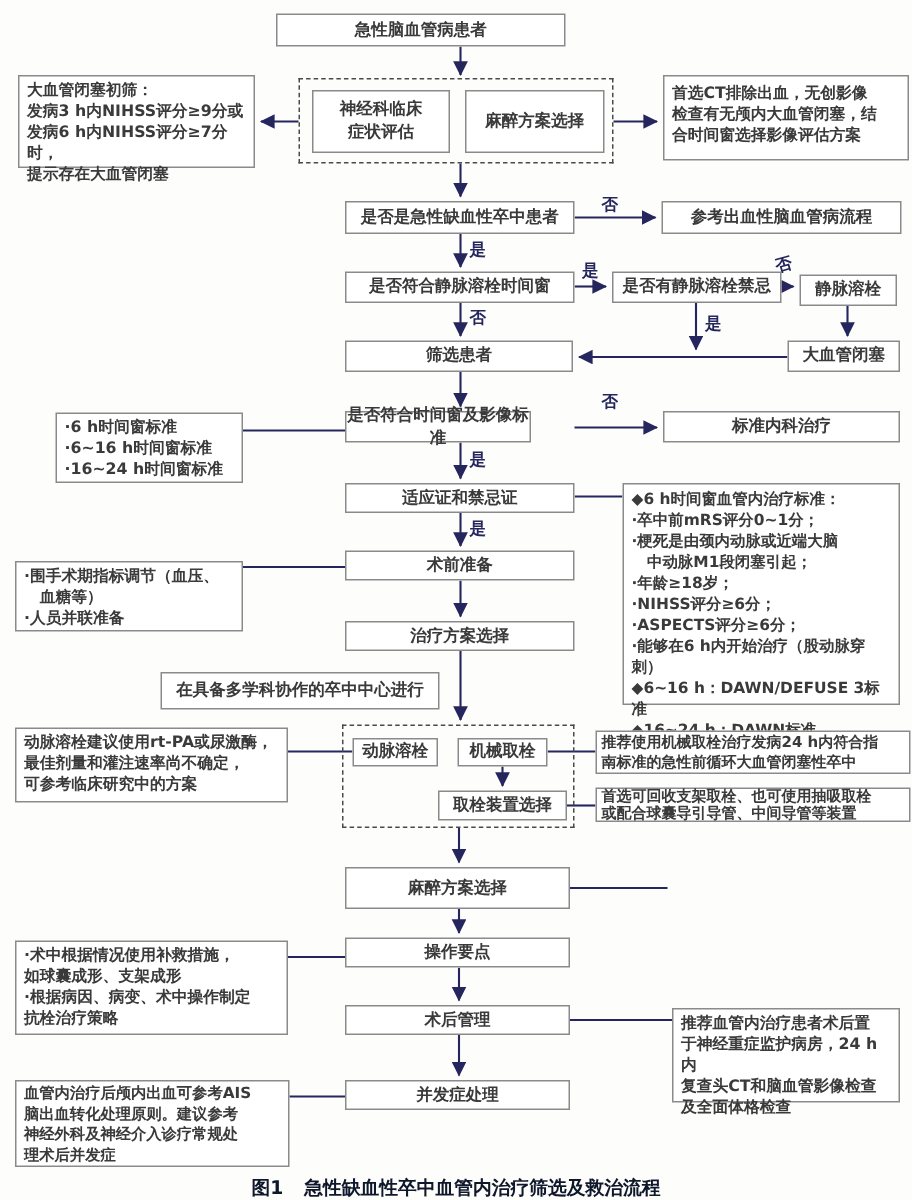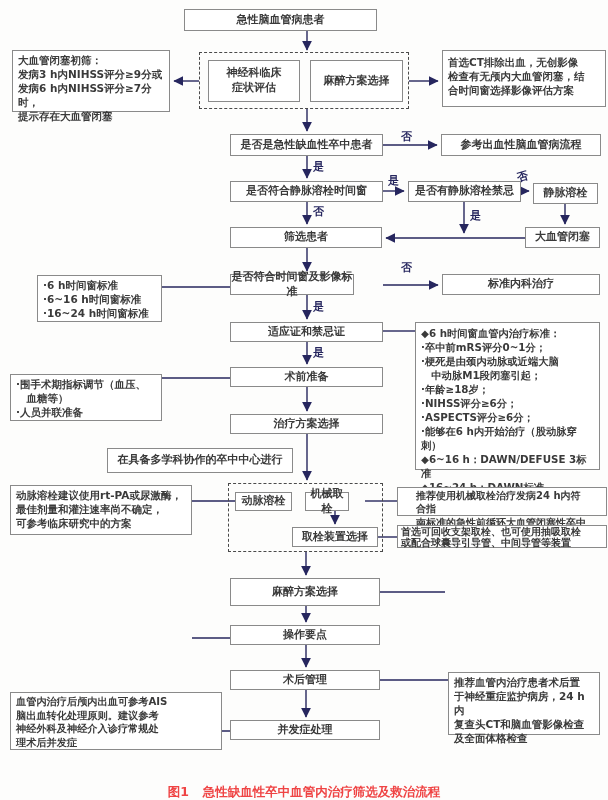--- a/index.html
+++ b/index.html
@@ -20,21 +20,21 @@
   .dashedbox{
     position:absolute;z-index:1;background:transparent;
     border:1.6px dashed #4a4a4a;box-sizing:border-box;
   }
   .elabel{
     position:absolute;z-index:3;font-size:11px;font-weight:700;
     color:#26265e;line-height:1;
   }
   .caption{
     position:absolute;z-index:2;left:0;width:608px;text-align:center;
-    font-size:12.5px;font-weight:700;color:#ef4444;
+    font-size:12.5px;font-weight:700;color:#0f172a;
   }
   .caption .gap{display:inline-block;width:14px;}
 </style>
 </head>
 <body>
 
 <div id="canvas">
 
   <svg class="connectors" width="608" height="800">
     <defs>
@@ -119,39 +119,43 @@
 ◆6~16 h：DAWN/DEFUSE 3标准
 ◆16~24 h：DAWN标准</div>
   <div class="node center" style="left:230px;top:367px;width:153px;height:20px;">术前准备</div>
   <div class="node note" style="left:10px;top:374px;width:152px;height:47px;">·围手术期指标调节（血压、
 　血糖等）
 ·人员并联准备</div>
   <div class="node center" style="left:230px;top:414px;width:153px;height:20px;">治疗方案选择</div>
   <div class="node center" style="left:107px;top:448px;width:186px;height:25px;">在具备多学科协作的卒中中心进行</div>
 
   <div class="node center" style="left:235px;top:492px;width:57px;height:19px;">动脉溶栓</div>
-  <div class="node center" style="left:305px;top:492px;width:44px;height:19px;">机械取栓</div>
+  <div class="node center" style="left:305px;top:492px;width:60px;height:19px;">机械取栓</div>
   <div class="node center" style="left:292px;top:527px;width:86px;height:20px;">取栓装置选择</div>
   <div class="node note" style="left:10px;top:485px;width:182px;height:50px;">动脉溶栓建议使用rt-PA或尿激酶，
 最佳剂量和灌注速率尚不确定，
 可参考临床研究中的方案</div>
-  <div class="node note" style="left:397px;top:487px;width:210px;height:29px;padding:1px 18px;font-size:10px;">推荐使用机械取栓治疗发病24 h内符合指
+  <div class="node note" style="left:397px;top:487px;width:210px;height:29px;padding:1px 3px;font-size:10px;">推荐使用机械取栓治疗发病24 h内符合指
 南标准的急性前循环大血管闭塞性卒中</div>
   <div class="node note" style="left:397px;top:525px;width:210px;height:23px;padding:0 3px;font-size:10px;line-height:1.12;">首选可回收支架取栓、也可使用抽吸取栓
 或配合球囊导引导管、中间导管等装置</div>
 
   <div class="node center" style="left:230px;top:578px;width:150px;height:28px;">麻醉方案选择</div>
   <div class="node center" style="left:230px;top:625px;width:150px;height:20px;">操作要点</div>
+  <div class="node note" style="left:10px;top:627px;width:182px;height:63px;">·术中根据情况使用补救措施，
+如球囊成形、支架成形
+·根据病因、病变、术中操作制定
+抗栓治疗策略</div>
   <div class="node center" style="left:230px;top:670px;width:150px;height:20px;">术后管理</div>
   <div class="node note" style="left:448px;top:672px;width:152px;height:63px;">推荐血管内治疗患者术后置
 于神经重症监护病房，24 h内
 复查头CT和脑血管影像检查
 及全面体格检查</div>
   <div class="node center" style="left:230px;top:720px;width:150px;height:20px;">并发症处理</div>
-  <div class="node note" style="left:10px;top:692px;width:212px;height:58px;padding:2px 5px;font-size:10.2px;">血管内治疗后颅内出血可参考AIS
+  <div class="node note" style="left:10px;top:720px;width:183px;height:58px;padding:2px 5px;font-size:10.2px;">血管内治疗后颅内出血可参考AIS
 脑出血转化处理原则。建议参考
 神经外科及神经介入诊疗常规处
 理术后并发症</div>
 
   <span class="elabel" style="left:401px;top:131px;">否</span>
   <span class="elabel" style="left:313px;top:161px;">是</span>
   <span class="elabel" style="left:388px;top:175px;">是</span>
   <span class="elabel" style="left:517px;top:171px;transform:rotate(-16deg);">否</span>
   <span class="elabel" style="left:470px;top:210px;">是</span>
   <span class="elabel" style="left:313px;top:206px;">否</span>

